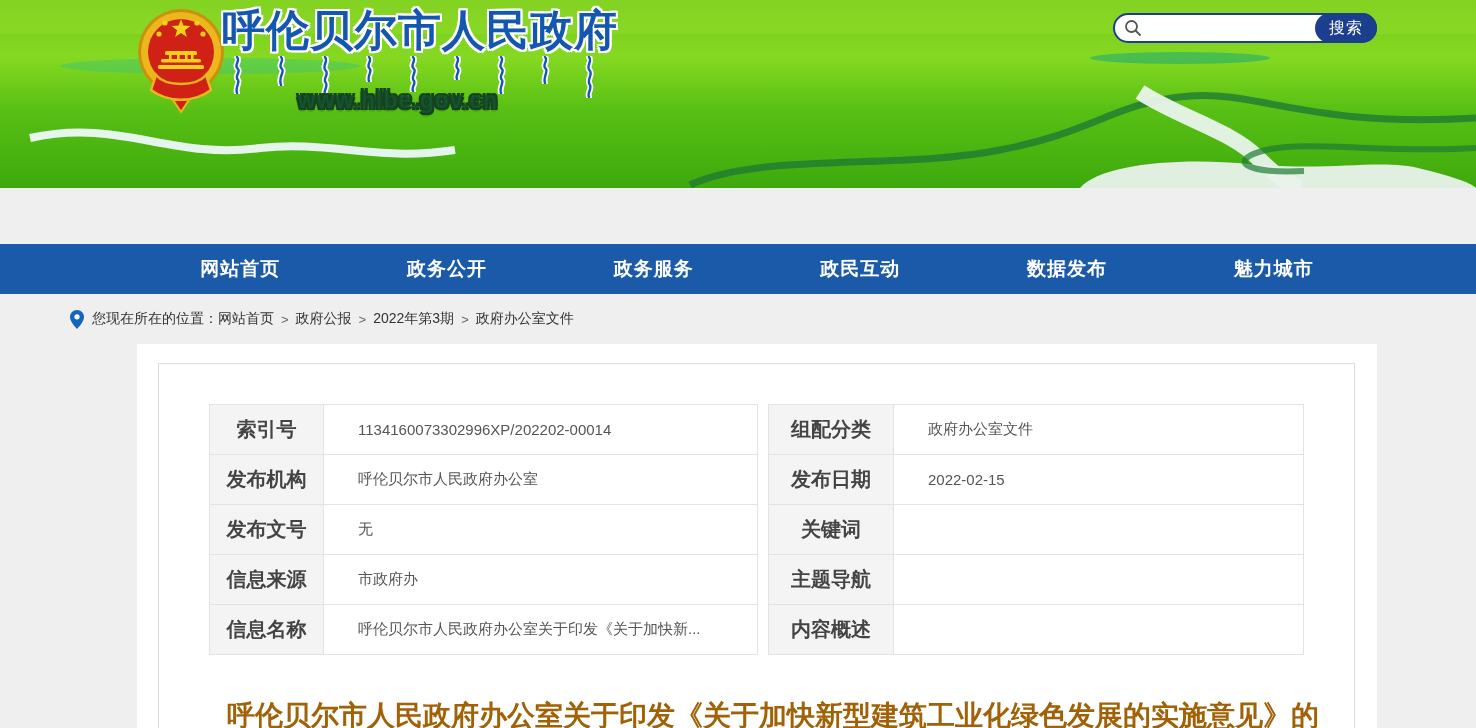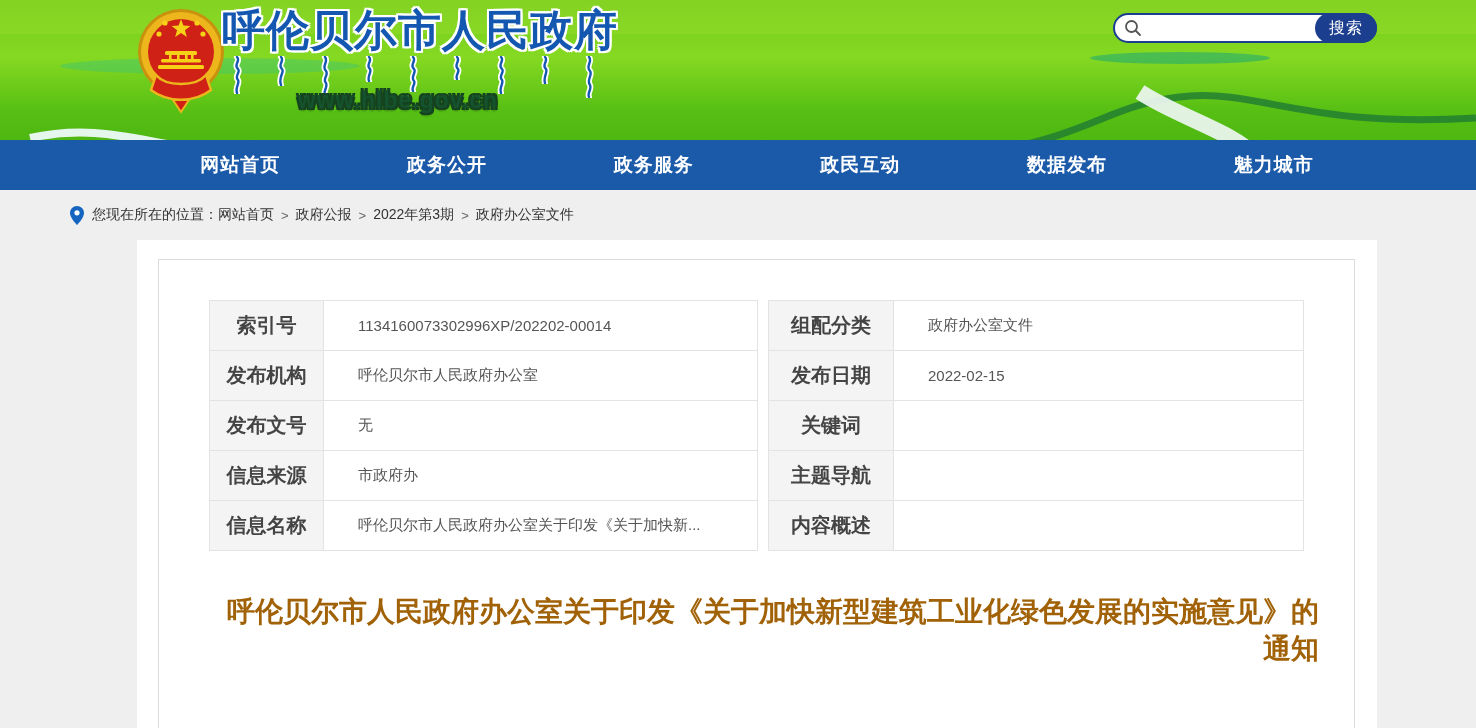--- a/index.html
+++ b/index.html
@@ -1,20 +1,20 @@
 <!DOCTYPE html>
 <html><head>
 <meta charset="utf-8">
 <style>
   * { margin:0; padding:0; box-sizing:border-box; }
   html,body { width:1476px; height:728px; overflow:hidden; background:#efefef;
               font-family:"Liberation Sans","DejaVu Sans",sans-serif; }
 
   
-  .banner { position:relative; width:1476px; height:140px; overflow:hidden; }
+  .banner { position:relative; width:1476px; height:244px; overflow:hidden; }
   .banner-art { position:absolute; inset:0; }
   .emblem { position:absolute; left:136px; top:6px; width:90px; height:108px; }
   .site-title { position:absolute; left:222px; top:2px; font-size:43px; font-weight:bold;
                 letter-spacing:1px; color:#1457b0; white-space:nowrap;
                 text-shadow:-2px -2px 0 #fff, 2px -2px 0 #fff, -2px 2px 0 #fff, 2px 2px 0 #fff,
                             0 -2px 0 #fff, 0 2px 0 #fff, -2px 0 0 #fff, 2px 0 0 #fff; }
   .mongolian { position:absolute; left:230px; top:56px; width:366px; display:flex;
                justify-content:space-between; align-items:flex-start; }
   .mongolian svg { display:block; }
   .site-url { position:absolute; left:213px; top:87px; width:370px; text-align:center;

